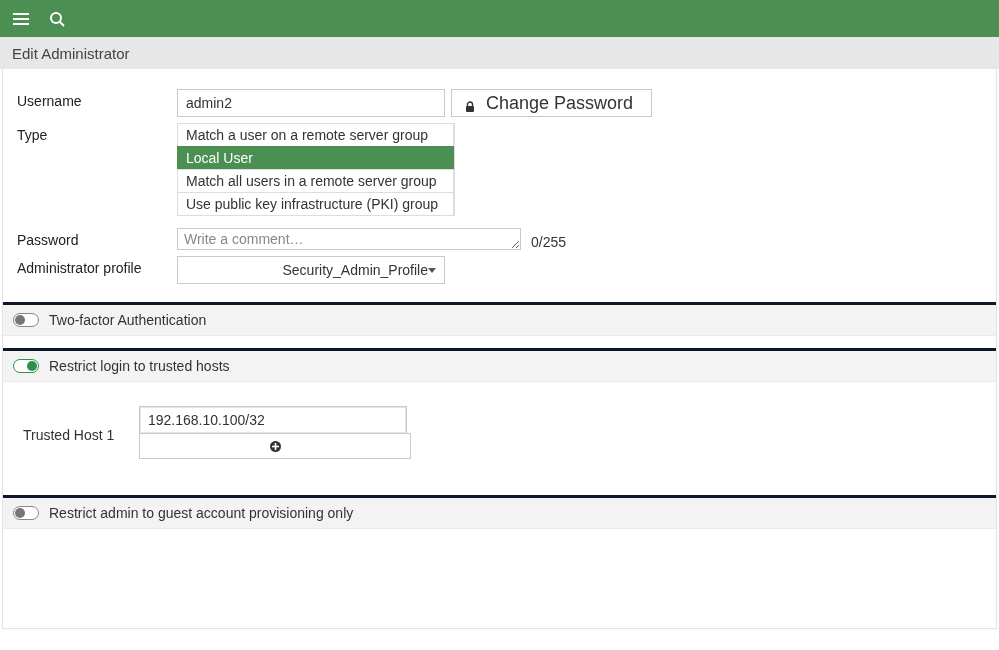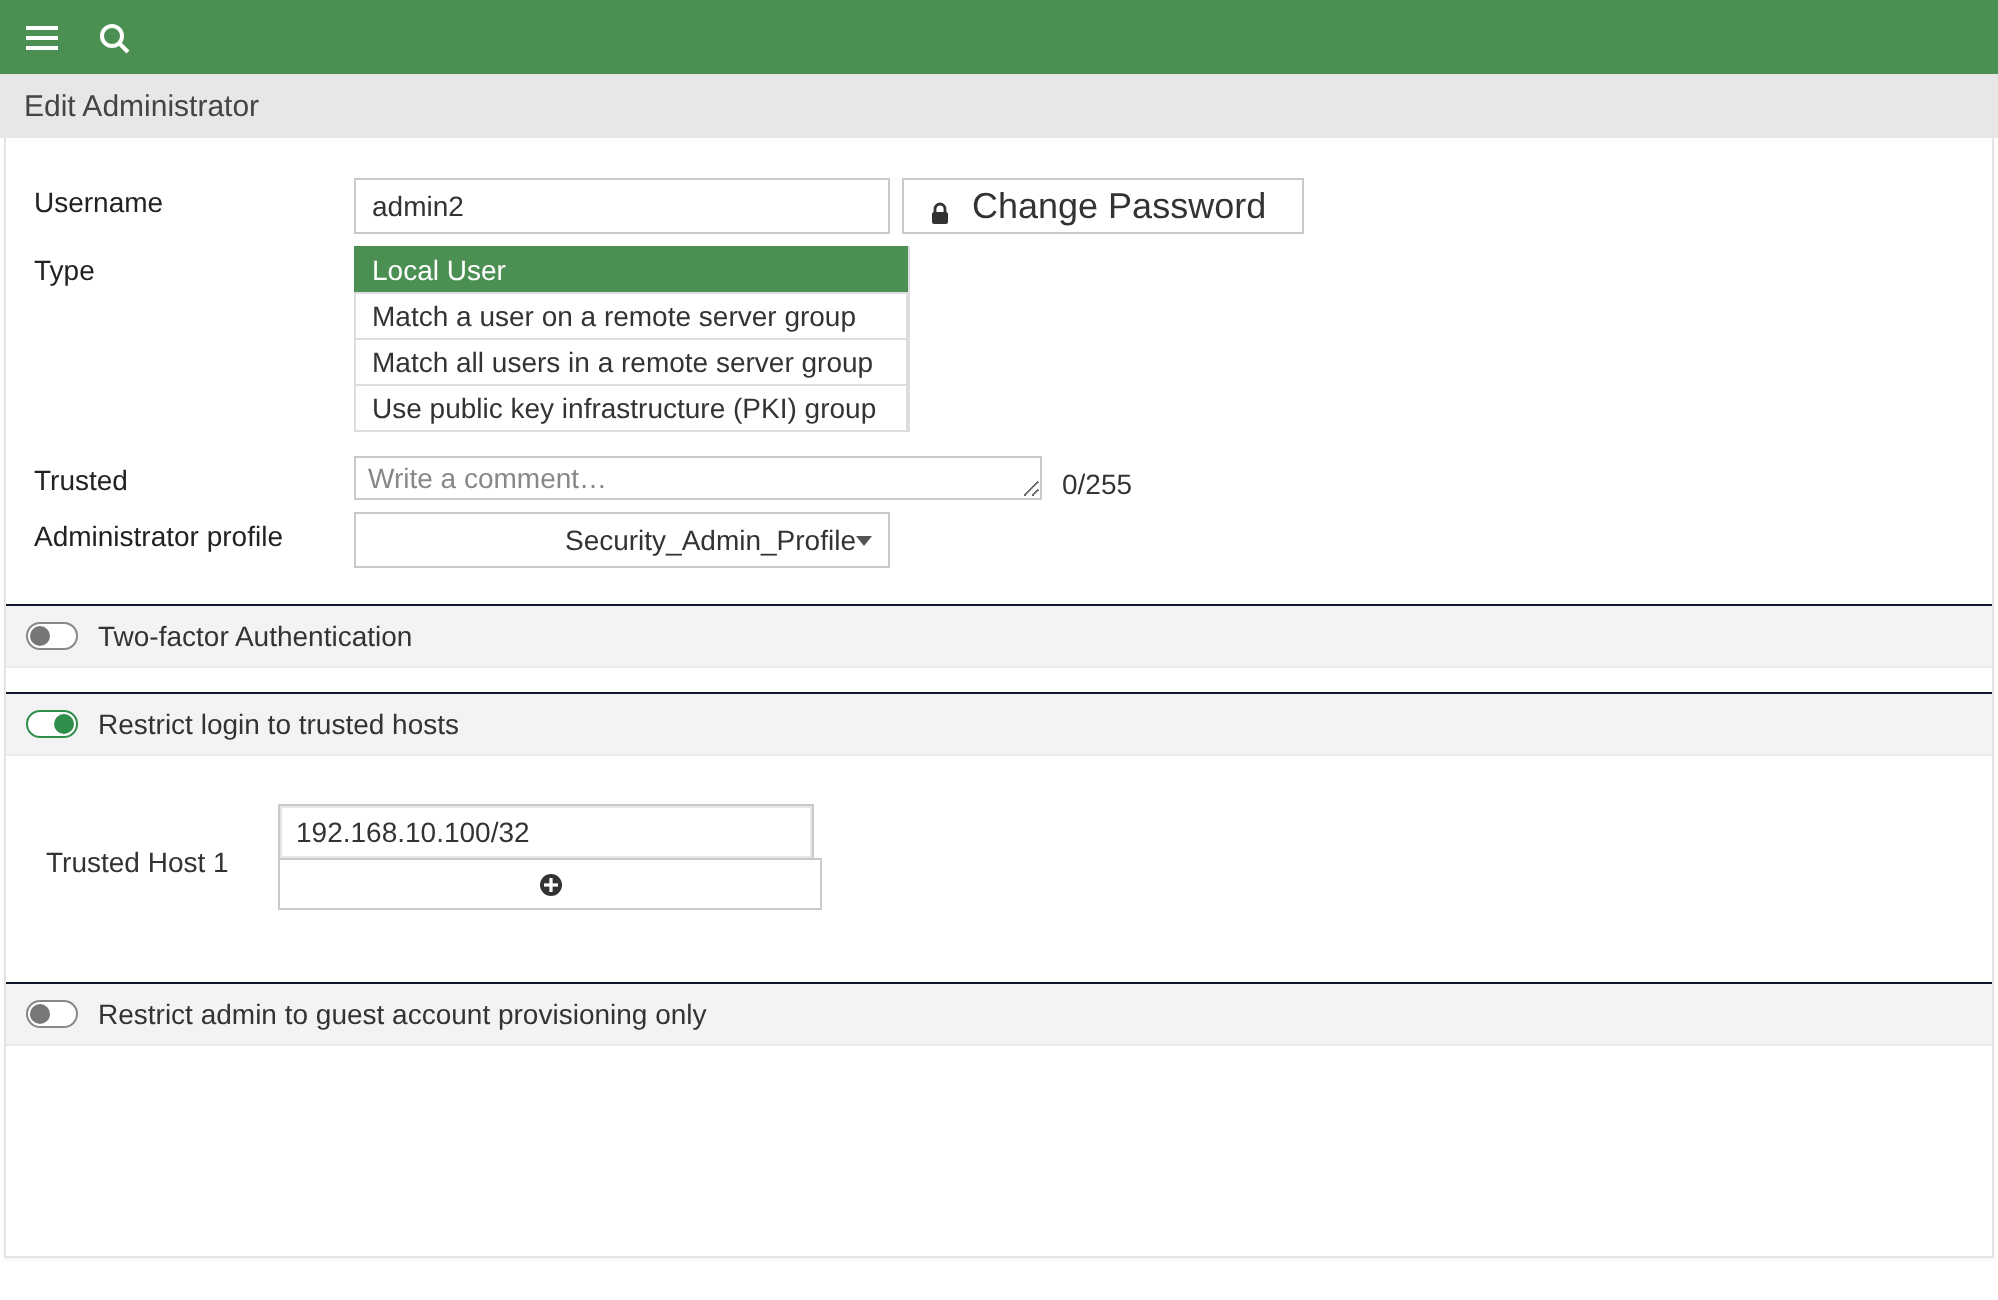--- a/index.html
+++ b/index.html
@@ -109,21 +109,21 @@
   .select {
     width: 268px; height: 28px; display:flex; align-items:center; justify-content:flex-end;
     cursor:pointer;
   }
   .caret { width:0;height:0;border-left:4px solid transparent;border-right:4px solid transparent;border-top:5px solid #555;}
   .section {
     background: #f3f3f3;
     padding: 7px 10px;
     display:flex; align-items:center; gap:10px;
     margin: 14px -14px 0 -14px;
-    border-top:1px solid #0f172a;
+    border-top:3px solid #0f172a;
     border-bottom:1px solid #eaeaea;
   }
   .section.with-body { margin-bottom: 12px;}
   .toggle {
     position:relative; width:26px; height:14px; border-radius:8px; background:#fff;
     border:1px solid #888; flex-shrink:0; cursor:pointer;
   }
   .toggle::after {
     content:""; position:absolute; top:1px; left:1px; width:10px; height:10px; border-radius:50%;
     background:#777;
@@ -187,32 +187,32 @@
         </span>
         <span>Change Password</span>
       </button>
     </div>
   </div>
 
   <div class="row">
     <div class="label">Type</div>
     <div class="fieldcell">
       <div class="typelist">
+        <div class="typeitem">Match a user on a remote server group</div>
         <div class="typeitem selected">Local User</div>
-        <div class="typeitem">Match a user on a remote server group</div>
         <div class="typeitem">Match all users in a remote server group</div>
         <div class="typeitem">Use public key infrastructure (PKI) group</div>
       </div>
     </div>
   </div>
 
   <div class="spacer"></div>
 
   <div class="row">
-    <div class="label">Trusted</div>
+    <div class="label">Password</div>
     <div class="fieldcell">
       <textarea class="comments-area" placeholder="Write a comment…" style=""></textarea>
       <span class="counter">0/255</span>
     </div>
   </div>
 
   <div class="row">
     <div class="label">Administrator profile</div>
     <div class="fieldcell">
       <div class="select">

